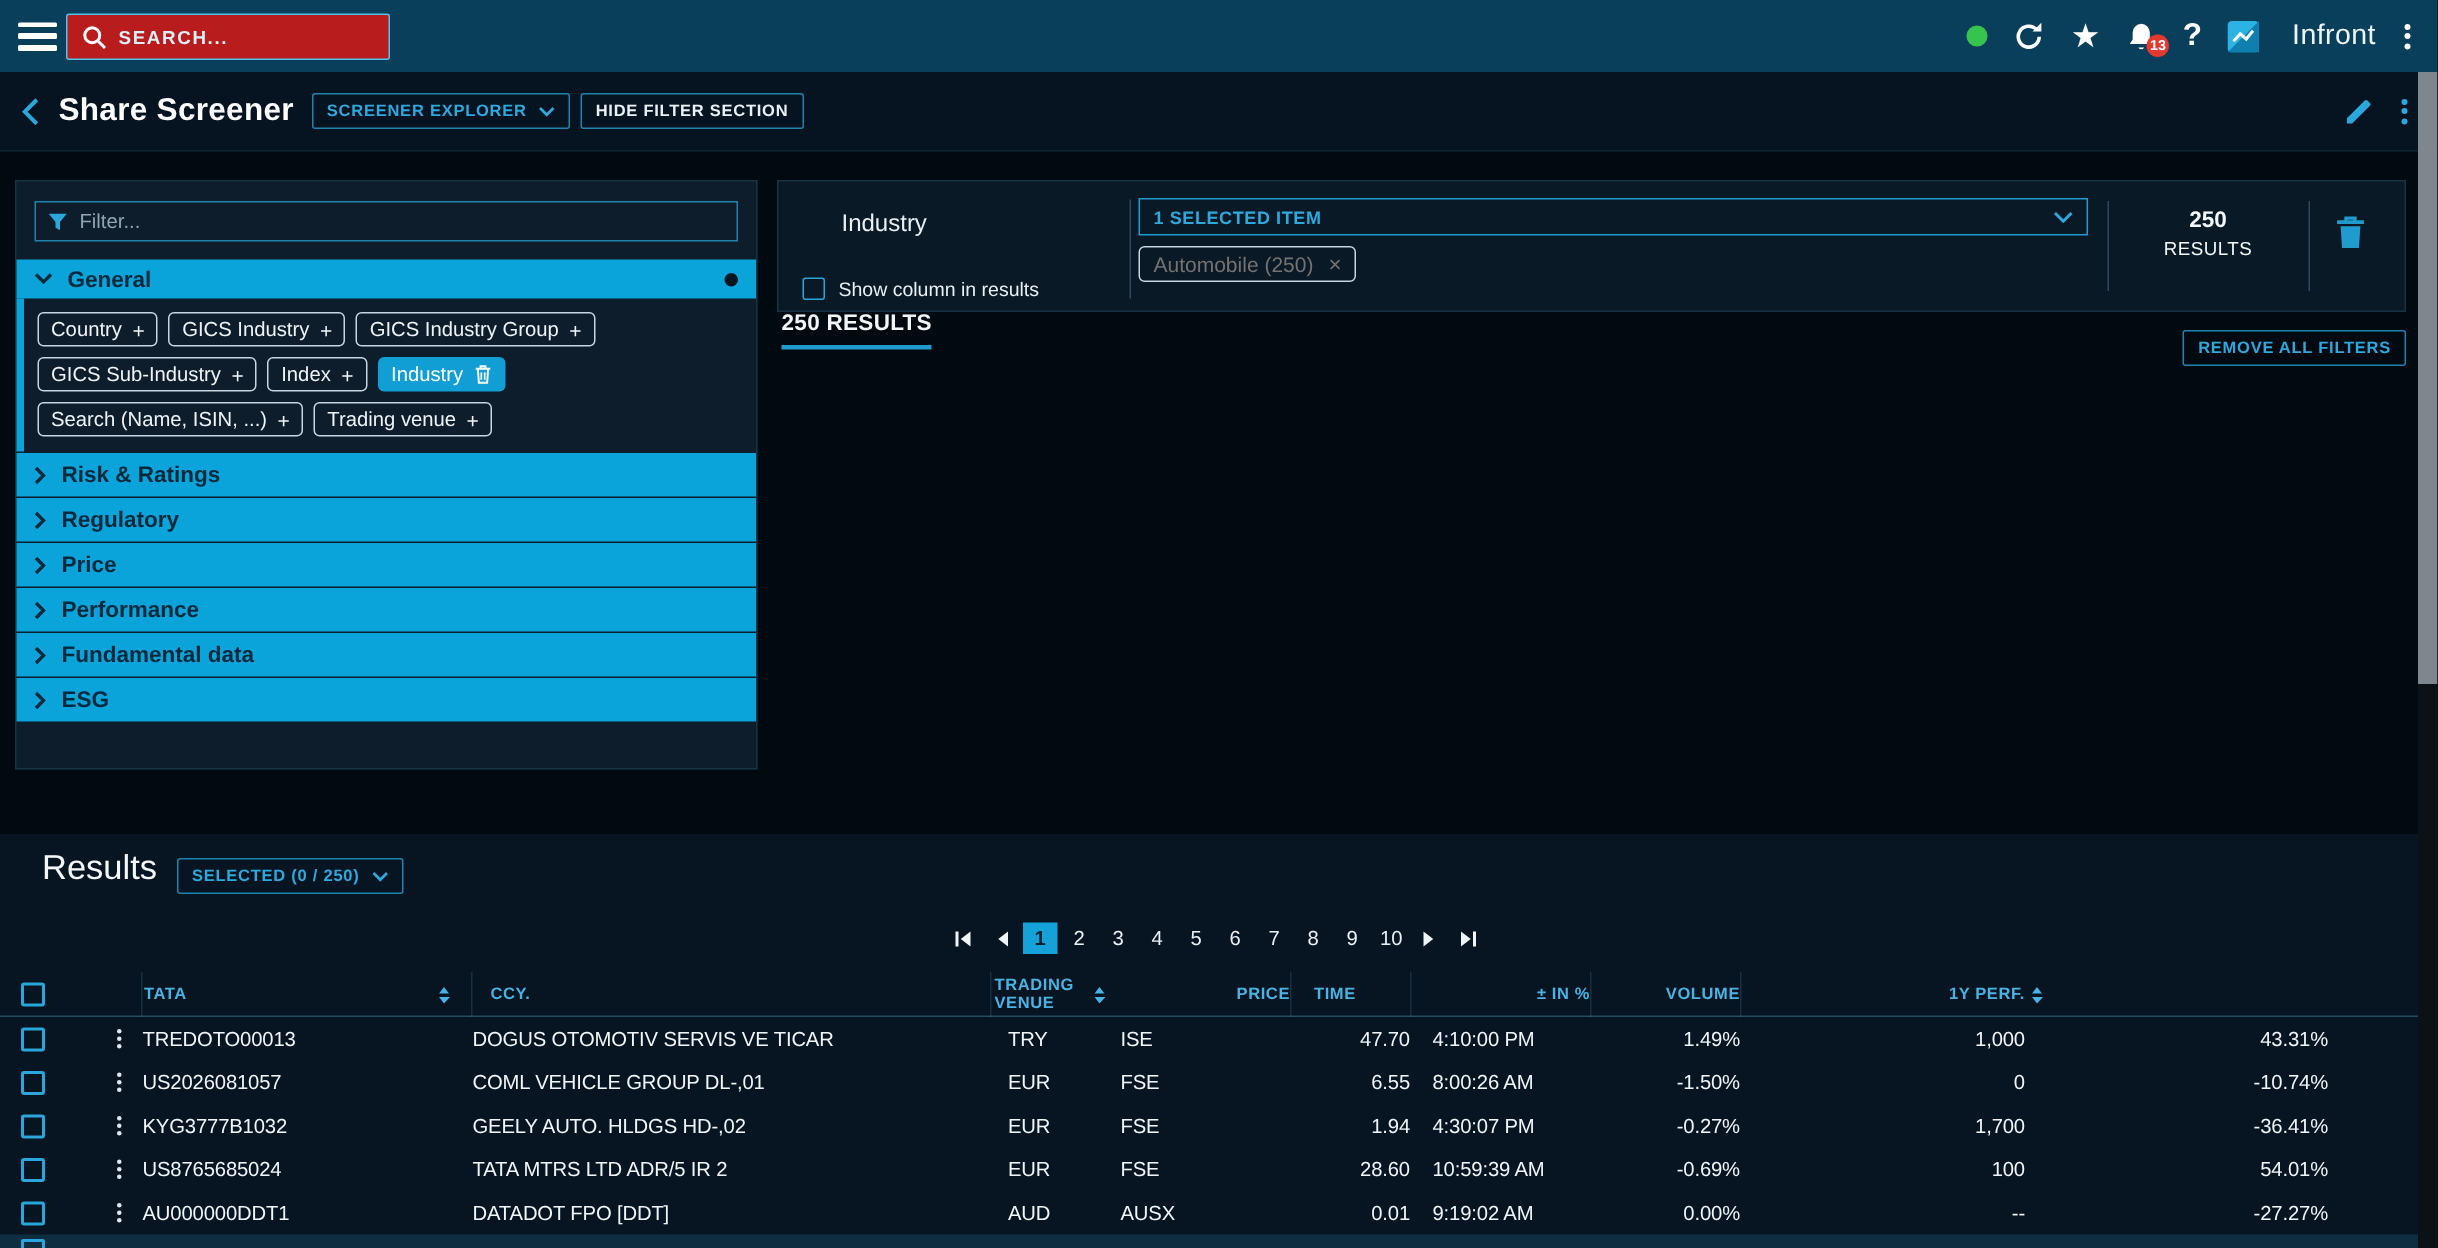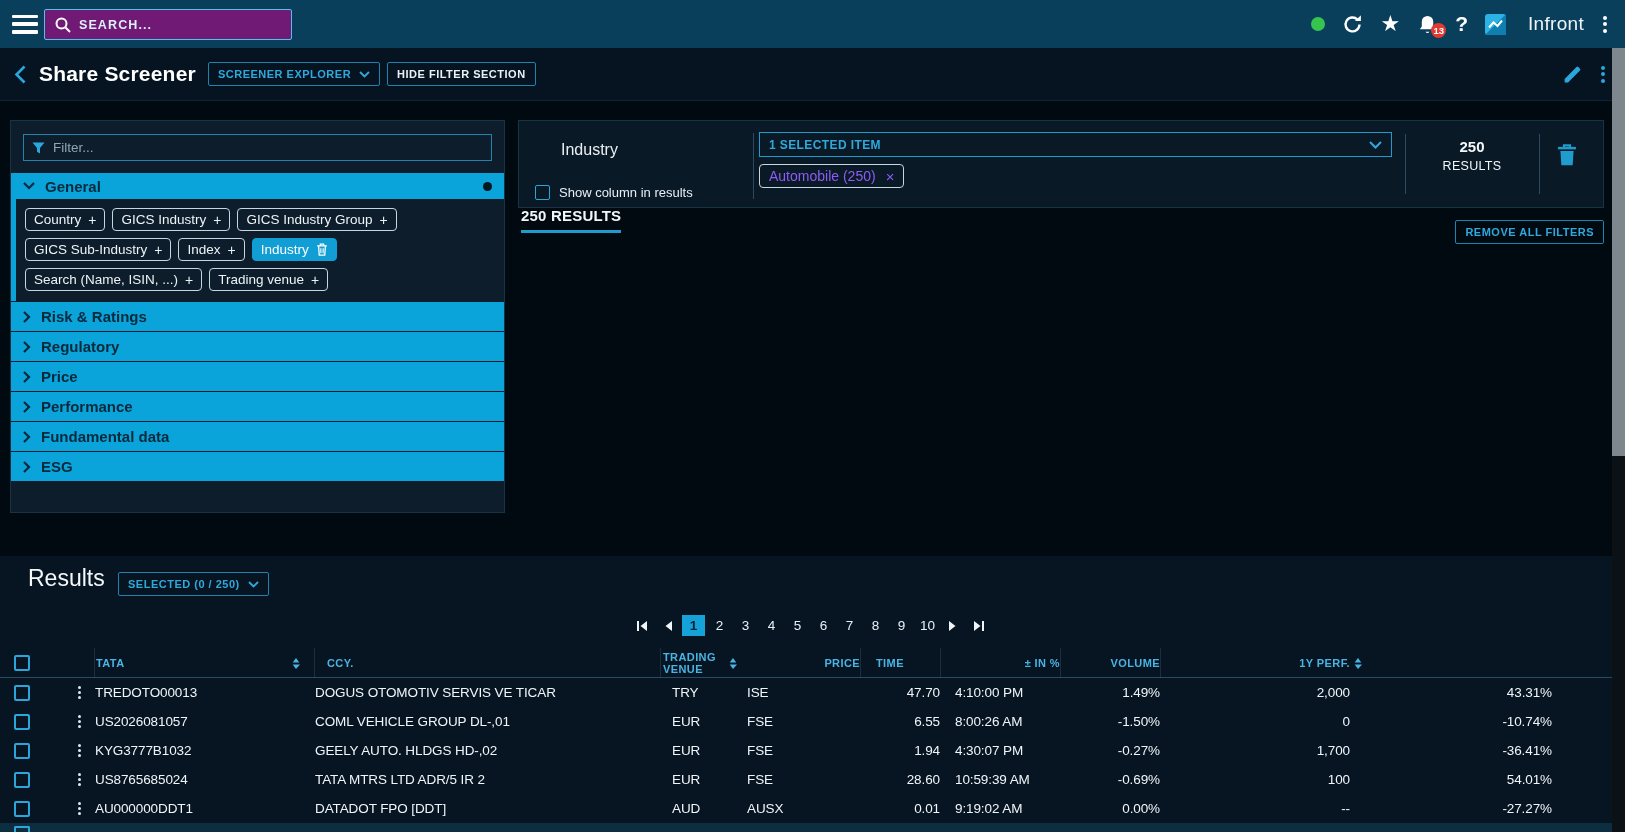--- a/index.html
+++ b/index.html
@@ -9,21 +9,21 @@
     background:#020a11;
     font-family:"Liberation Sans","DejaVu Sans",sans-serif;
     color:#eef4f8;
   }
   svg { display:block; }
 
   
   .topbar { position:absolute; left:0; top:0; width:1625px; height:48px; background:#093f5b; display:flex; align-items:center; }
   .burger { margin-left:12px; width:26px; height:19px; display:flex; flex-direction:column; justify-content:space-between; cursor:pointer; }
   .burger i { display:block; height:3.6px; background:#ffffff; border-radius:1px; }
-  .search { position:absolute; left:44px; top:9px; width:248px; height:31px; background:#701a75; border:1px solid #54c1e9; border-radius:2px; display:flex; align-items:center; padding:0 10px; gap:8px; }
+  .search { position:absolute; left:44px; top:9px; width:216px; height:31px; background:#b91c1c; border:1px solid #54c1e9; border-radius:2px; display:flex; align-items:center; padding:0 10px; gap:8px; }
   .search input { background:transparent; border:none; outline:none; color:#eaf6fc; font-size:12.5px; font-weight:700; letter-spacing:1.1px; width:100%; font-family:inherit; }
   .search input::placeholder { color:#ddeff8; opacity:1; }
   .topbar-right { margin-left:auto; display:flex; align-items:center; gap:17px; padding-right:16px; color:#ffffff; }
   .status-dot { width:14px; height:14px; border-radius:50%; background:#37c44e; }
   .icon-btn { color:#fff; cursor:pointer; position:relative; }
   .star-glyph { font-size:22px; line-height:22px; color:#fff; }
   .badge { position:absolute; right:-8px; bottom:-3px; background:#e23a30; border-radius:50%; min-width:15px; height:15px; font-size:9.5px; font-weight:700; display:flex; align-items:center; justify-content:center; color:#fff; padding:0 2px; }
   .help { font-size:21px; font-weight:700; line-height:22px; }
   .brand { display:flex; gap:22px; align-items:center; cursor:pointer; }
   .brand-text { font-size:19px; color:#eef5f9; letter-spacing:.3px; }
@@ -57,21 +57,21 @@
 
   
   .industry-card { position:absolute; left:518px; top:120px; width:1086px; height:88px; background:#0a1926; border:1px solid #173445; }
   .ind-label { position:absolute; left:42px; top:20px; font-size:16px; color:#e8f0f5; }
   .vdiv { position:absolute; width:1px; background:#2c4961; }
   .vd1 { left:234px; top:12px; bottom:8px; }
   .vd2 { left:886px; top:13px; bottom:13px; }
   .vd3 { left:1020px; top:13px; bottom:13px; }
   .dropdown { position:absolute; left:240px; top:11px; width:633px; height:25px; border:1px solid #1f9ccd; display:flex; align-items:center; padding:0 9px; color:#2fa9dd; font-size:12px; font-weight:700; letter-spacing:.4px; cursor:pointer; }
   .dropdown .chev { margin-left:auto; }
-  .sel-chip { position:absolute; left:240px; top:43px; height:24px; border:1px solid #c7d6e0; border-radius:4px; color:#8b5cf6; font-size:14px; display:inline-flex; align-items:center; gap:10px; padding:0 9px; }
+  .sel-chip { position:absolute; left:240px; top:43px; height:24px; border:1px solid #c7d6e0; border-radius:4px; color:#737373; font-size:14px; display:inline-flex; align-items:center; gap:10px; padding:0 9px; }
   .sel-chip .x { font-size:15px; cursor:pointer; line-height:1; }
   .show-col { position:absolute; left:16px; top:64px; display:flex; gap:9px; align-items:center; font-size:13px; color:#e8f0f5; }
   .cbx { width:16px; height:16px; border:2px solid #2aa6da; border-radius:2px; background:transparent; flex:0 0 auto; cursor:pointer; }
   .count-block { position:absolute; left:900px; top:17px; width:106px; text-align:center; color:#f2f7fa; }
   .count-num { font-size:15px; font-weight:700; }
   .count-lbl { font-size:12.5px; margin-top:4px; letter-spacing:.3px; }
   .card-trash { position:absolute; left:1038px; top:23px; color:#1f9ccd; cursor:pointer; }
 
   
   .results-tab { position:absolute; left:521px; top:207px; cursor:pointer; }
@@ -437,21 +437,21 @@
             <i></i>
           </span>
         </div>
       <div class="c-isin">TREDOTO00013</div>
       <div class="c-name">DOGUS OTOMOTIV SERVIS VE TICAR</div>
       <div class="c-ccy">TRY</div>
       <div class="c-venue">ISE</div>
       <div class="c-price">47.70</div>
       <div class="c-time">4:10:00 PM</div>
       <div class="c-change">1.49%</div>
-      <div class="c-volume">2,000</div>
+      <div class="c-volume">1,000</div>
       <div class="c-perf">43.31%</div>
       <div class="c-extra"></div>
     </div>
     <div class="trow grid">
       <div class="c-sel">
           <span class="cbx"></span>
         </div>
       <div class="c-menu">
           <span class="kebab-s">
             <i></i>

